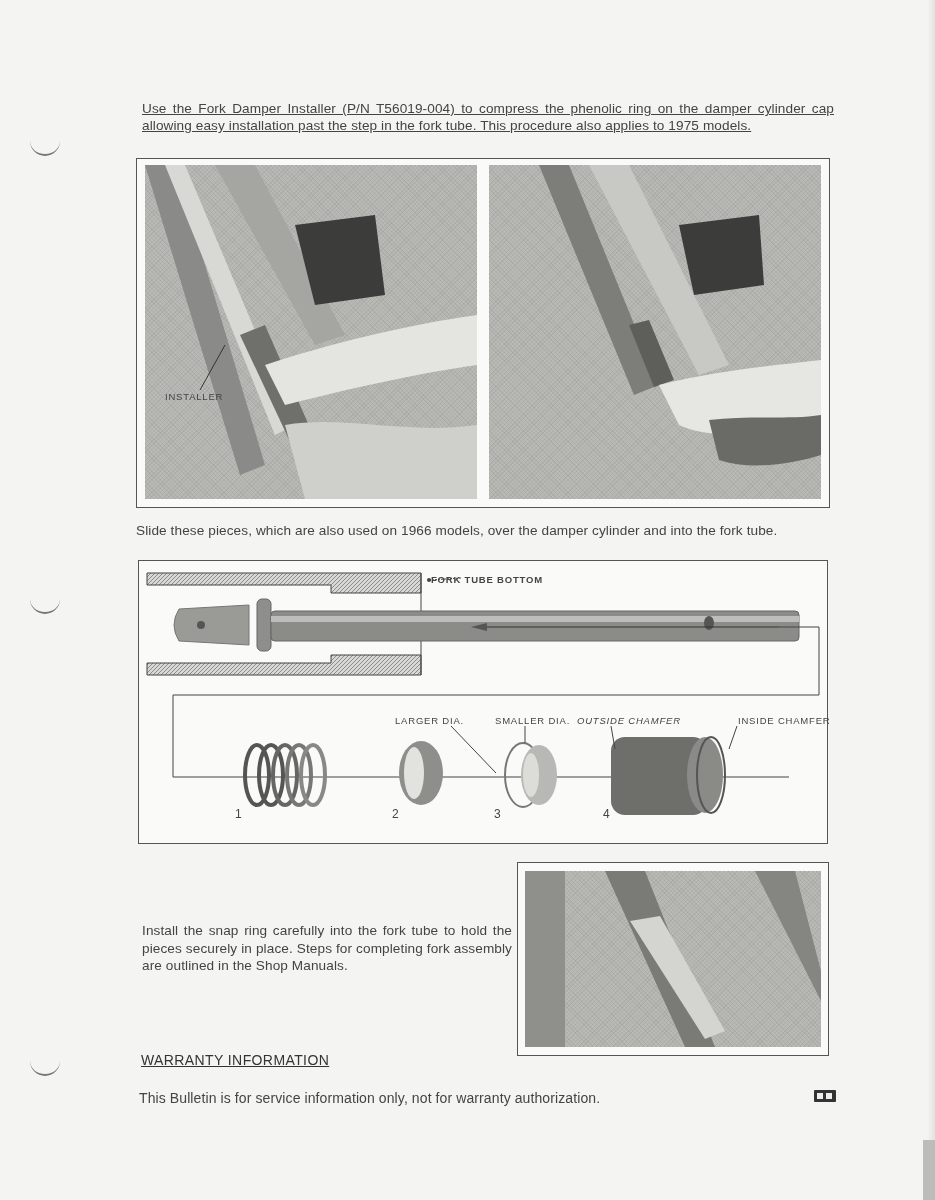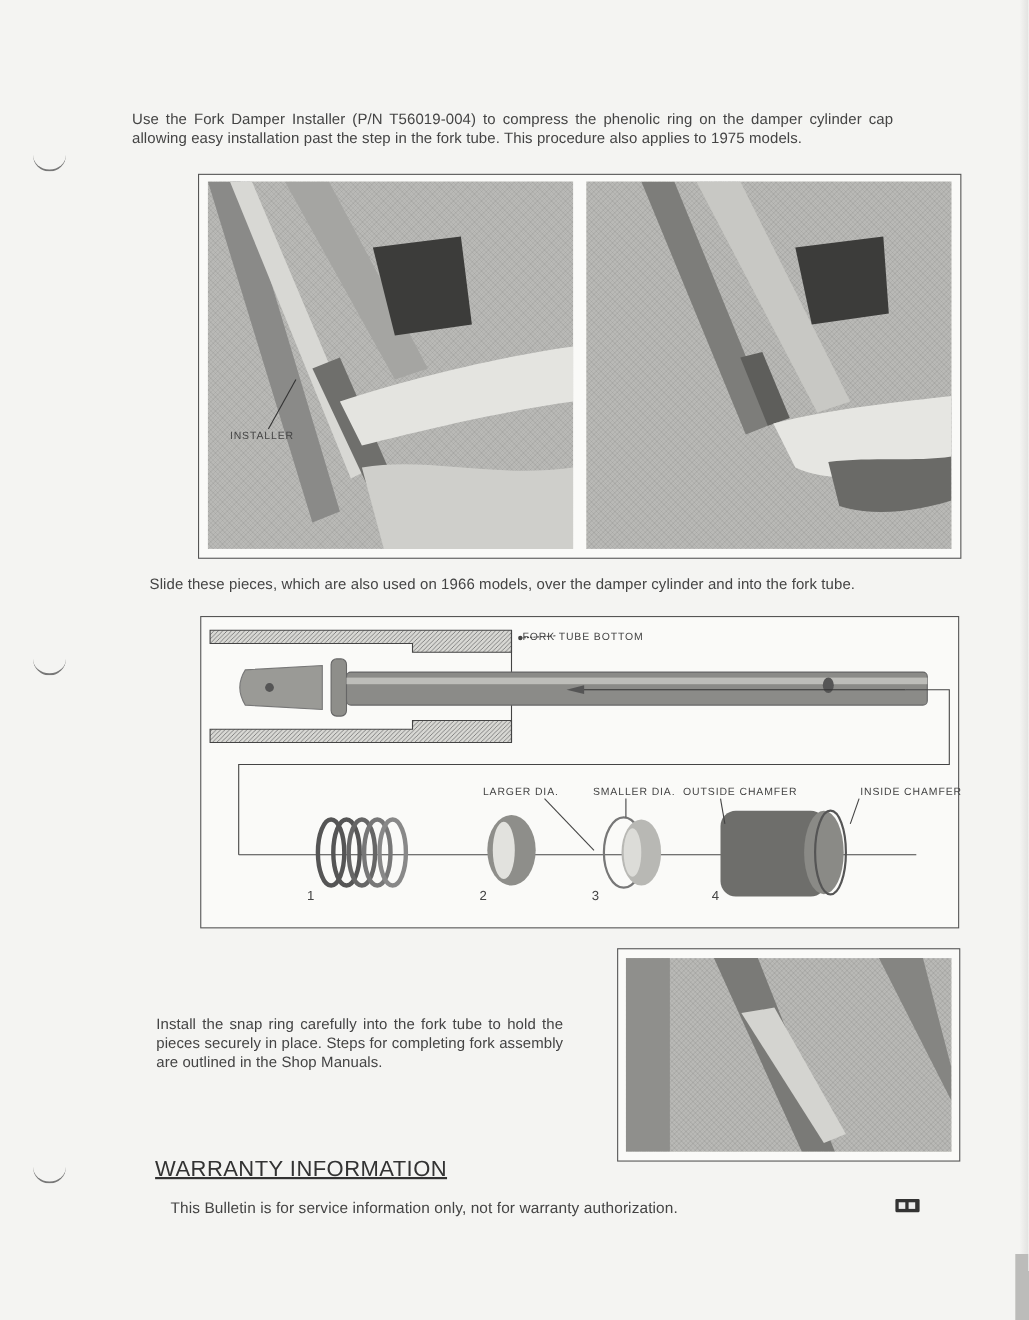--- a/index.html
+++ b/index.html
@@ -19,36 +19,36 @@
   }
   .punch-hole {
     position: absolute; left: 30px; width: 30px; height: 14px;
     border-bottom: 2px solid #777; border-radius: 0 0 16px 16px;
   }
   .text {
     position: absolute; font-size: 13.6px; line-height: 17px; color: #444;
     letter-spacing: 0.1px;
   }
   .justify { text-align: justify; text-align-last: left; }
-  .frame { position: absolute; border: 1px solid #555; background: #fafaf8; margin-left: 44px; }
+  .frame { position: absolute; border: 1px solid #555; background: #fafaf8; }
   .photo {
     position: absolute; overflow: hidden;
     background:
       repeating-linear-gradient(45deg, rgba(0,0,0,0.05) 0 1px, transparent 1px 3px),
       repeating-linear-gradient(-45deg, rgba(0,0,0,0.05) 0 1px, transparent 1px 3px),
       #b9b9b6;
   }
   .photo svg { position: absolute; left: 0; top: 0; width: 100%; height: 100%; }
   .label {
     position: absolute; font-size: 9.5px; letter-spacing: 0.8px; color: #444;
     white-space: nowrap;
   }
   .num { position: absolute; font-size: 12px; color: #444; }
   .heading {
-    position: absolute; font-size: 20px; color: #333; text-decoration: underline;
+    position: absolute; font-size: 14px; color: #333; text-decoration: underline;
     letter-spacing: 0.4px;
   }
   .bulletin-mark {
     position: absolute; left: 814px; top: 1090px; width: 22px; height: 12px;
     background: #333; border-radius: 1px;
   }
   .bulletin-mark::before, .bulletin-mark::after {
     content: ""; position: absolute; top: 3px; width: 6px; height: 6px; background: #eee;
   }
   .bulletin-mark::before { left: 3px; }
@@ -57,21 +57,21 @@
 </head>
 <body>
 
 <div class="page-edge"></div>
 <div class="page-corner"></div>
 
 <div class="punch-hole" style="top:140px"></div>
 <div class="punch-hole" style="top:598px"></div>
 <div class="punch-hole" style="top:1060px"></div>
 
-<div class="text justify" style="left:120px; top:100px; width:692px;">Use the Fork Damper Installer (P/N T56019-004) to compress the phenolic ring on the damper cylinder cap allowing easy installation past the step in the fork tube. This procedure also applies to 1975 models.</div>
+<div class="text justify" style="left:142px; top:100px; width:692px;text-decoration:underline;">Use the Fork Damper Installer (P/N T56019-004) to compress the phenolic ring on the damper cylinder cap allowing easy installation past the step in the fork tube. This procedure also applies to 1975 models.</div>
 
 <div class="frame" style="left:136px; top:158px; width:692px; height:348px;">
   <div class="photo" style="left:8px; top:6px; width:332px; height:334px;">
     <svg viewBox="0 0 332 334">
       <polygon points="0,0 30,0 120,300 95,310" fill="#8a8a88"></polygon>
       <polygon points="20,0 40,0 150,260 130,270" fill="#d8d8d4"></polygon>
       <polygon points="70,0 110,0 200,170 170,180" fill="#a5a5a2"></polygon>
       <polygon points="150,60 230,50 240,130 170,140" fill="#3c3c3a"></polygon>
       <polygon points="95,170 120,160 190,320 170,330" fill="#6f6f6c"></polygon>
       <path d="M120,200 C180,180 260,160 332,150 L332,200 C260,210 180,230 140,240 Z" fill="#e4e4e0"></path>
@@ -146,24 +146,24 @@
       <rect x="472" y="176" width="96" height="78" rx="14" fill="#6e6e6b"></rect>
       <ellipse cx="566" cy="214" rx="18" ry="38" fill="#8a8a86"></ellipse>
       <ellipse cx="572" cy="214" rx="14" ry="38" fill="none" stroke="#555" stroke-width="2"></ellipse>
     </g>
 
     <line x1="312" y1="165" x2="357" y2="212" stroke="#444" stroke-width="1"></line>
     <line x1="386" y1="165" x2="386" y2="182" stroke="#444" stroke-width="1"></line>
     <line x1="472" y1="165" x2="476" y2="188" stroke="#444" stroke-width="1"></line>
     <line x1="598" y1="165" x2="590" y2="188" stroke="#444" stroke-width="1"></line>
   </svg>
-  <div class="label" style="left:292px; top:13px;">FORK TUBE BOTTOM</div>
+  <div class="label" style="left:292px; top:13px;font-weight:bold;">FORK TUBE BOTTOM</div>
   <div class="label" style="left:256px; top:154px;">LARGER DIA.</div>
   <div class="label" style="left:356px; top:154px;">SMALLER DIA.</div>
-  <div class="label" style="left:438px; top:154px;">OUTSIDE CHAMFER</div>
+  <div class="label" style="left:438px; top:154px;font-style:italic;">OUTSIDE CHAMFER</div>
   <div class="label" style="left:599px; top:154px;">INSIDE CHAMFER</div>
   <div class="num" style="left:96px; top:246px;">1</div>
   <div class="num" style="left:253px; top:246px;">2</div>
   <div class="num" style="left:355px; top:246px;">3</div>
   <div class="num" style="left:464px; top:246px;">4</div>
 </div>
 
 <div class="text justify" style="left:142px; top:922px; width:370px; line-height:17.5px;">Install the snap ring carefully into the fork tube to hold the pieces securely in place. Steps for completing fork assembly are outlined in the Shop Manuals.</div>
 
 <div class="frame" style="left:517px; top:862px; width:310px; height:192px;">
@@ -171,14 +171,14 @@
     <svg viewBox="0 0 296 176">
       <rect x="0" y="0" width="40" height="176" fill="#8f8f8c"></rect>
       <polygon points="80,0 120,0 190,176 160,176" fill="#7a7a77"></polygon>
       <polygon points="105,50 135,45 200,160 180,168" fill="#d4d4d0"></polygon>
       <polygon points="230,0 270,0 296,100 296,130" fill="#858582"></polygon>
     </svg>
   </div>
 </div>
 
 <div class="heading" style="left:141px; top:1052px;">WARRANTY INFORMATION</div>
-<div class="text" style="left:155px; top:1090px; font-size:14px;">This Bulletin is for service information only, not for warranty authorization.</div>
+<div class="text" style="left:139px; top:1090px; font-size:14px;">This Bulletin is for service information only, not for warranty authorization.</div>
 <div class="bulletin-mark"></div>
 
 </body></html>

